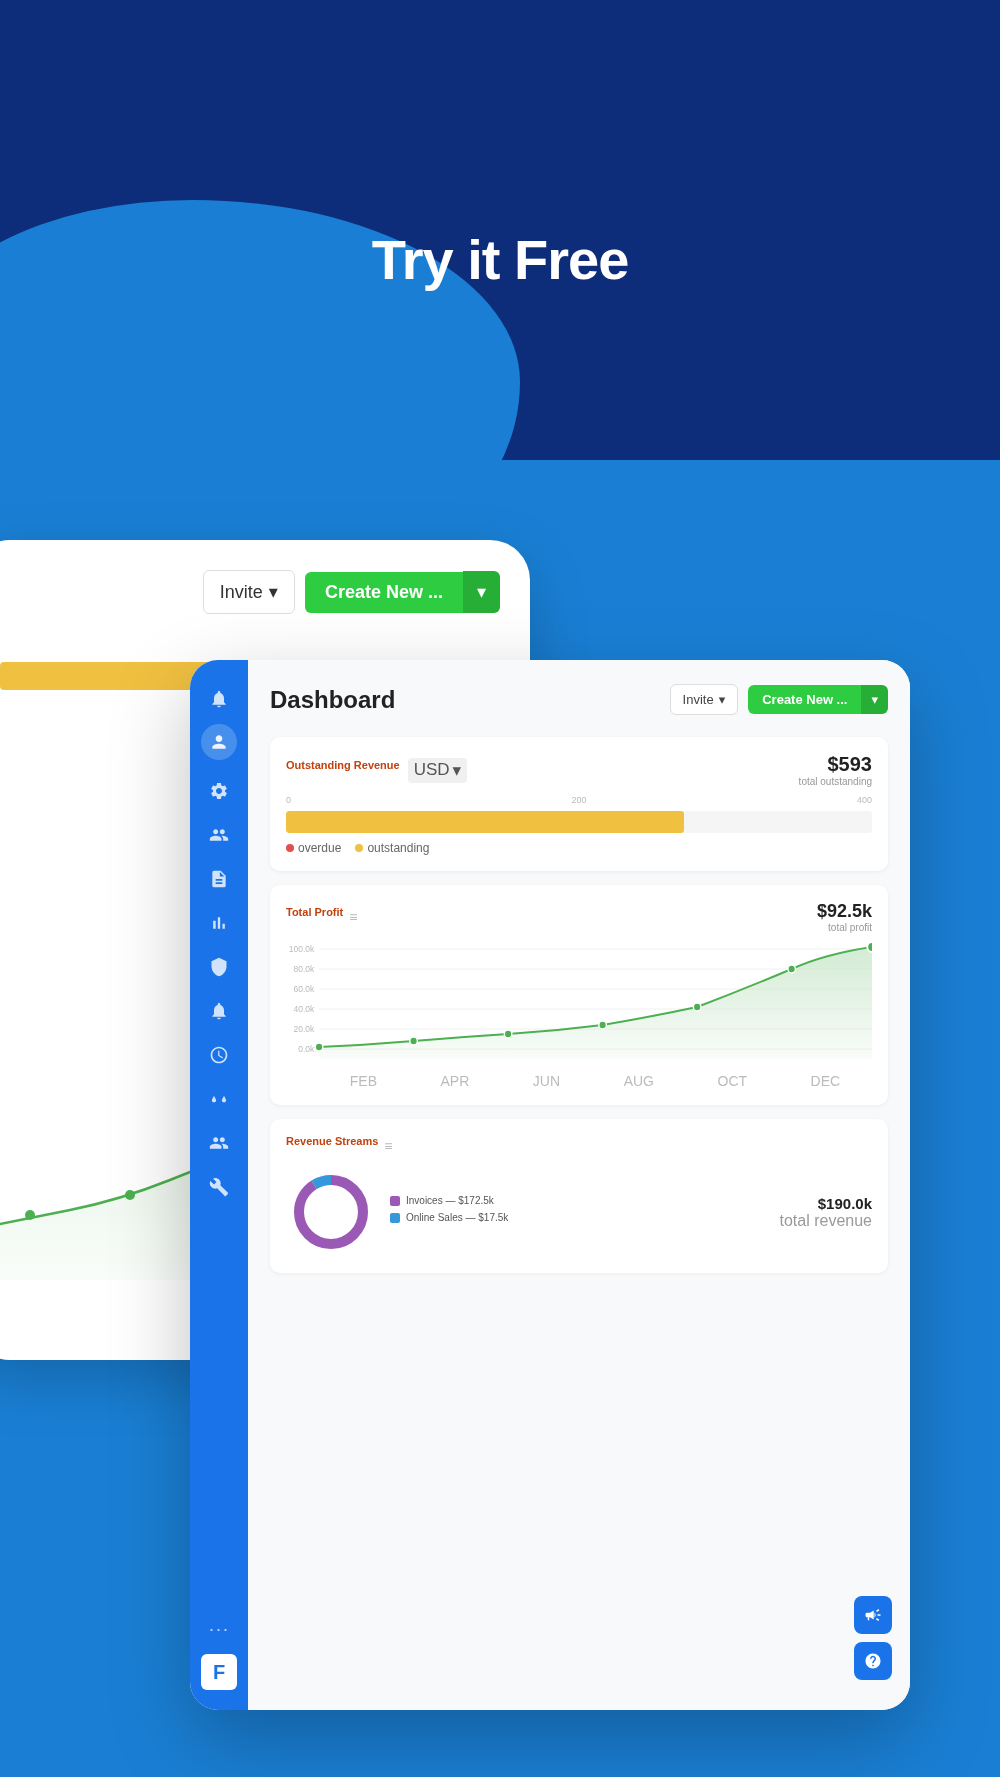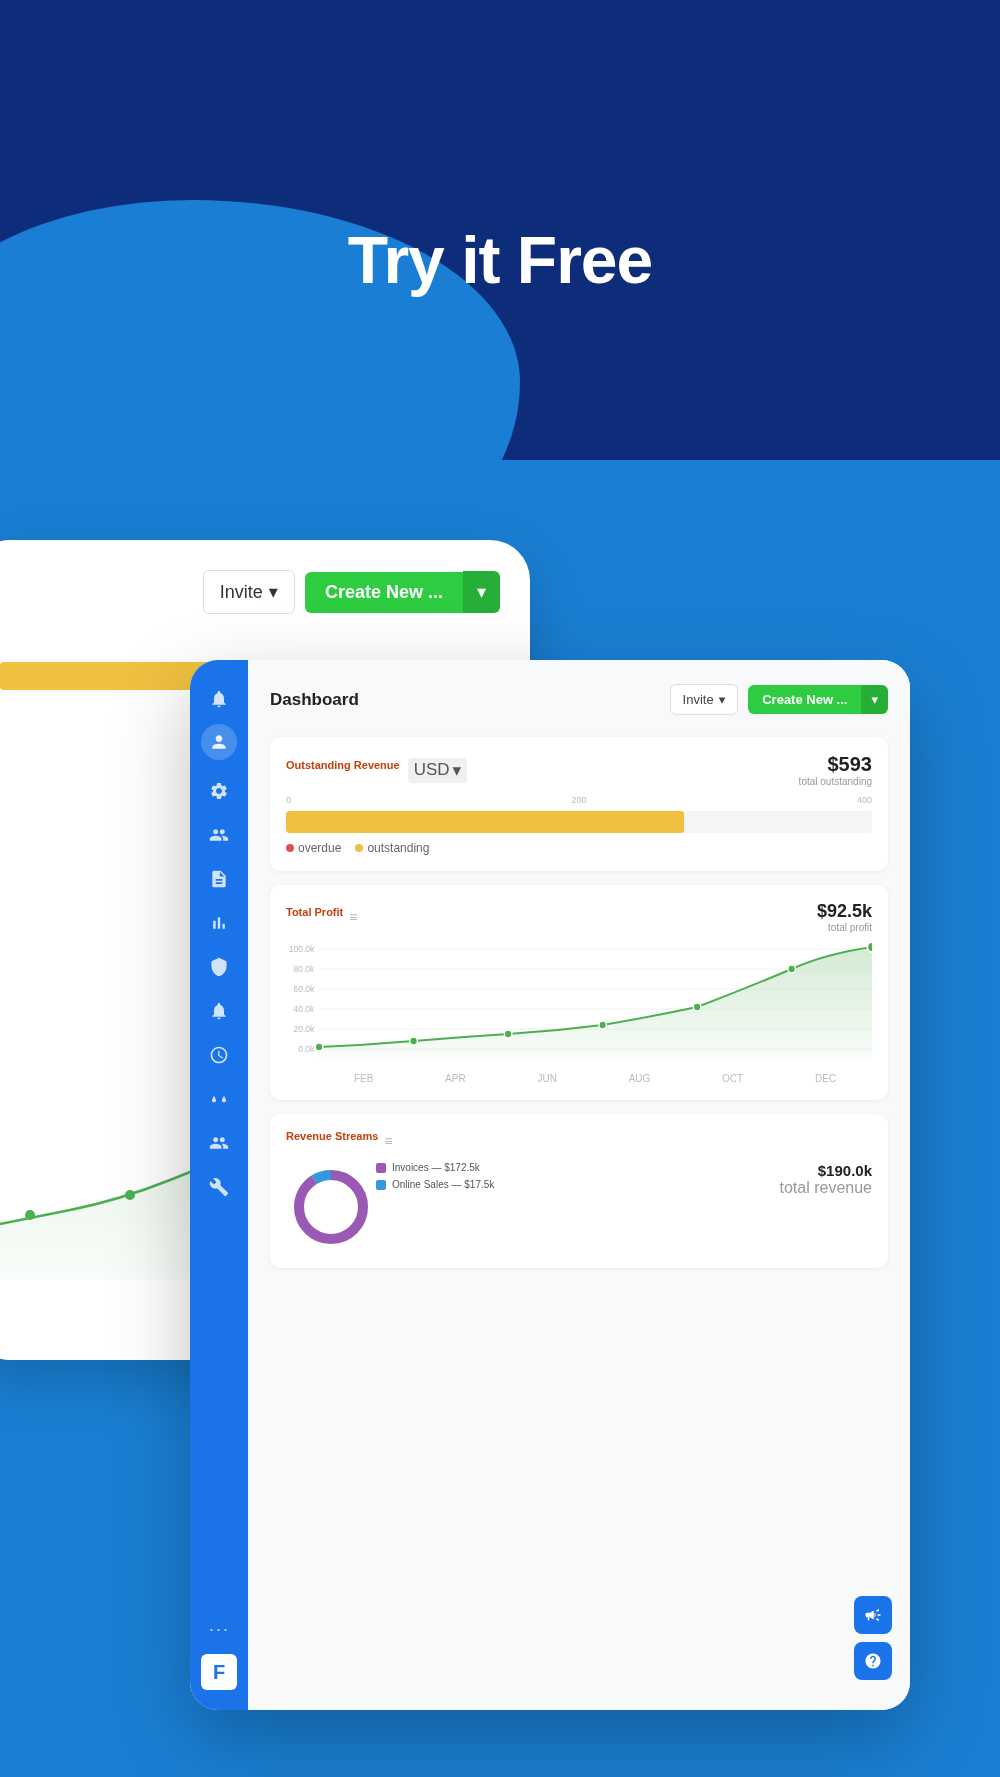--- a/index.html
+++ b/index.html
@@ -31,21 +31,21 @@
       width: 600px;
       height: 400px;
       background: #1a7fd4;
       border-radius: 50% 60% 50% 40% / 40% 50% 60% 50%;
     }
     .hero-text {
       position: relative;
       z-index: 2;
       text-align: center;
       color: #fff;
-      font-size: 66px;
+      font-size: 56px;
       font-weight: 800;
       line-height: 1.1;
       padding: 0 60px;
       letter-spacing: -1px;
     }
 
     
     .content-area {
       position: absolute;
       top: 460px;
@@ -218,21 +218,21 @@
     }
 
     
     .dash-header {
       display: flex;
       align-items: center;
       justify-content: space-between;
       margin-bottom: 22px;
     }
     .dash-title {
-      font-size: 17px;
+      font-size: 24px;
       font-weight: 700;
       color: #222;
     }
     .dash-header-right {
       display: flex;
       align-items: center;
       gap: 10px;
     }
     .invite-btn {
       display: flex;
@@ -380,34 +380,36 @@
       color: #999;
     }
     .chart-area {
       position: relative;
       height: 130px;
       overflow: hidden;
     }
     .chart-x-labels {
       display: flex;
       justify-content: space-around;
-      font-size: 10px;
+      font-size: 14px;
       color: #bbb;
       margin-top: 4px;
       padding-left: 32px;
     }
 
     
     .streams-header {
       display: flex;
       align-items: center;
       justify-content: space-between;
     }
     .streams-body {
       display: flex;
+      align-items: center;
+      gap: 14px;
       margin-top: 10px;
     }
     .donut-container {
       position: relative;
       width: 90px;
       height: 90px;
       flex-shrink: 0;
     }
     .streams-legend {
       flex: 1;

